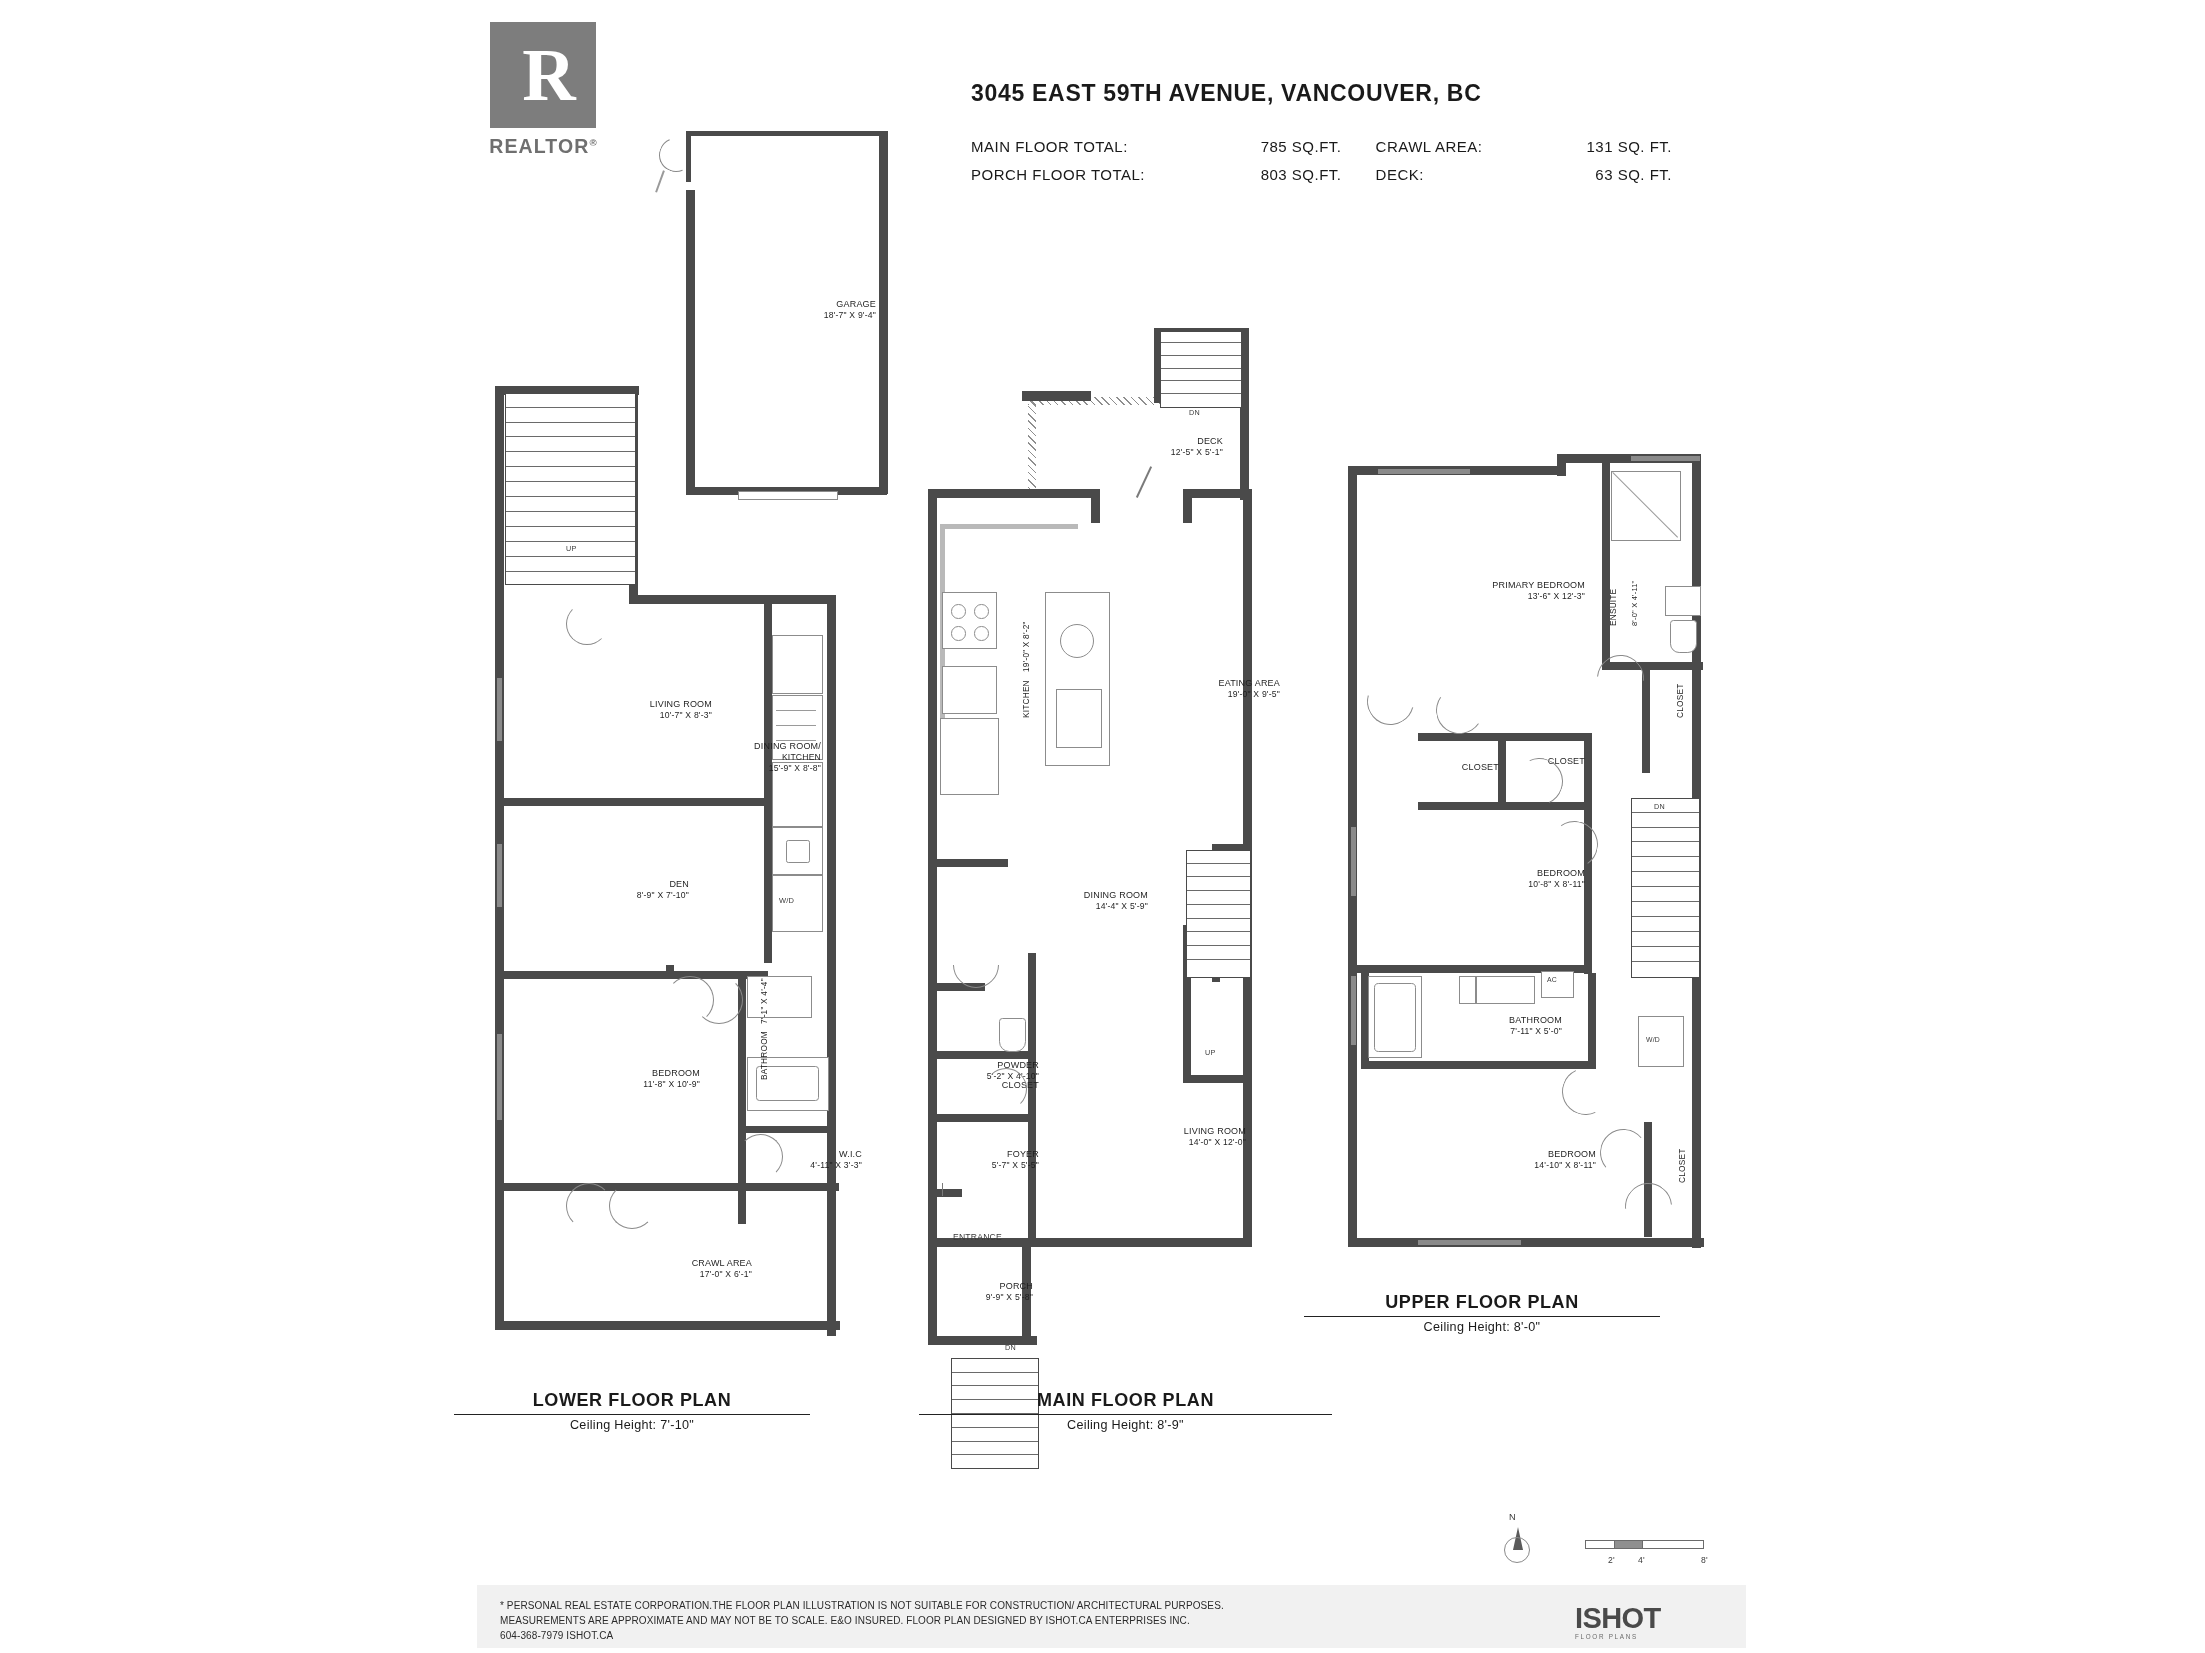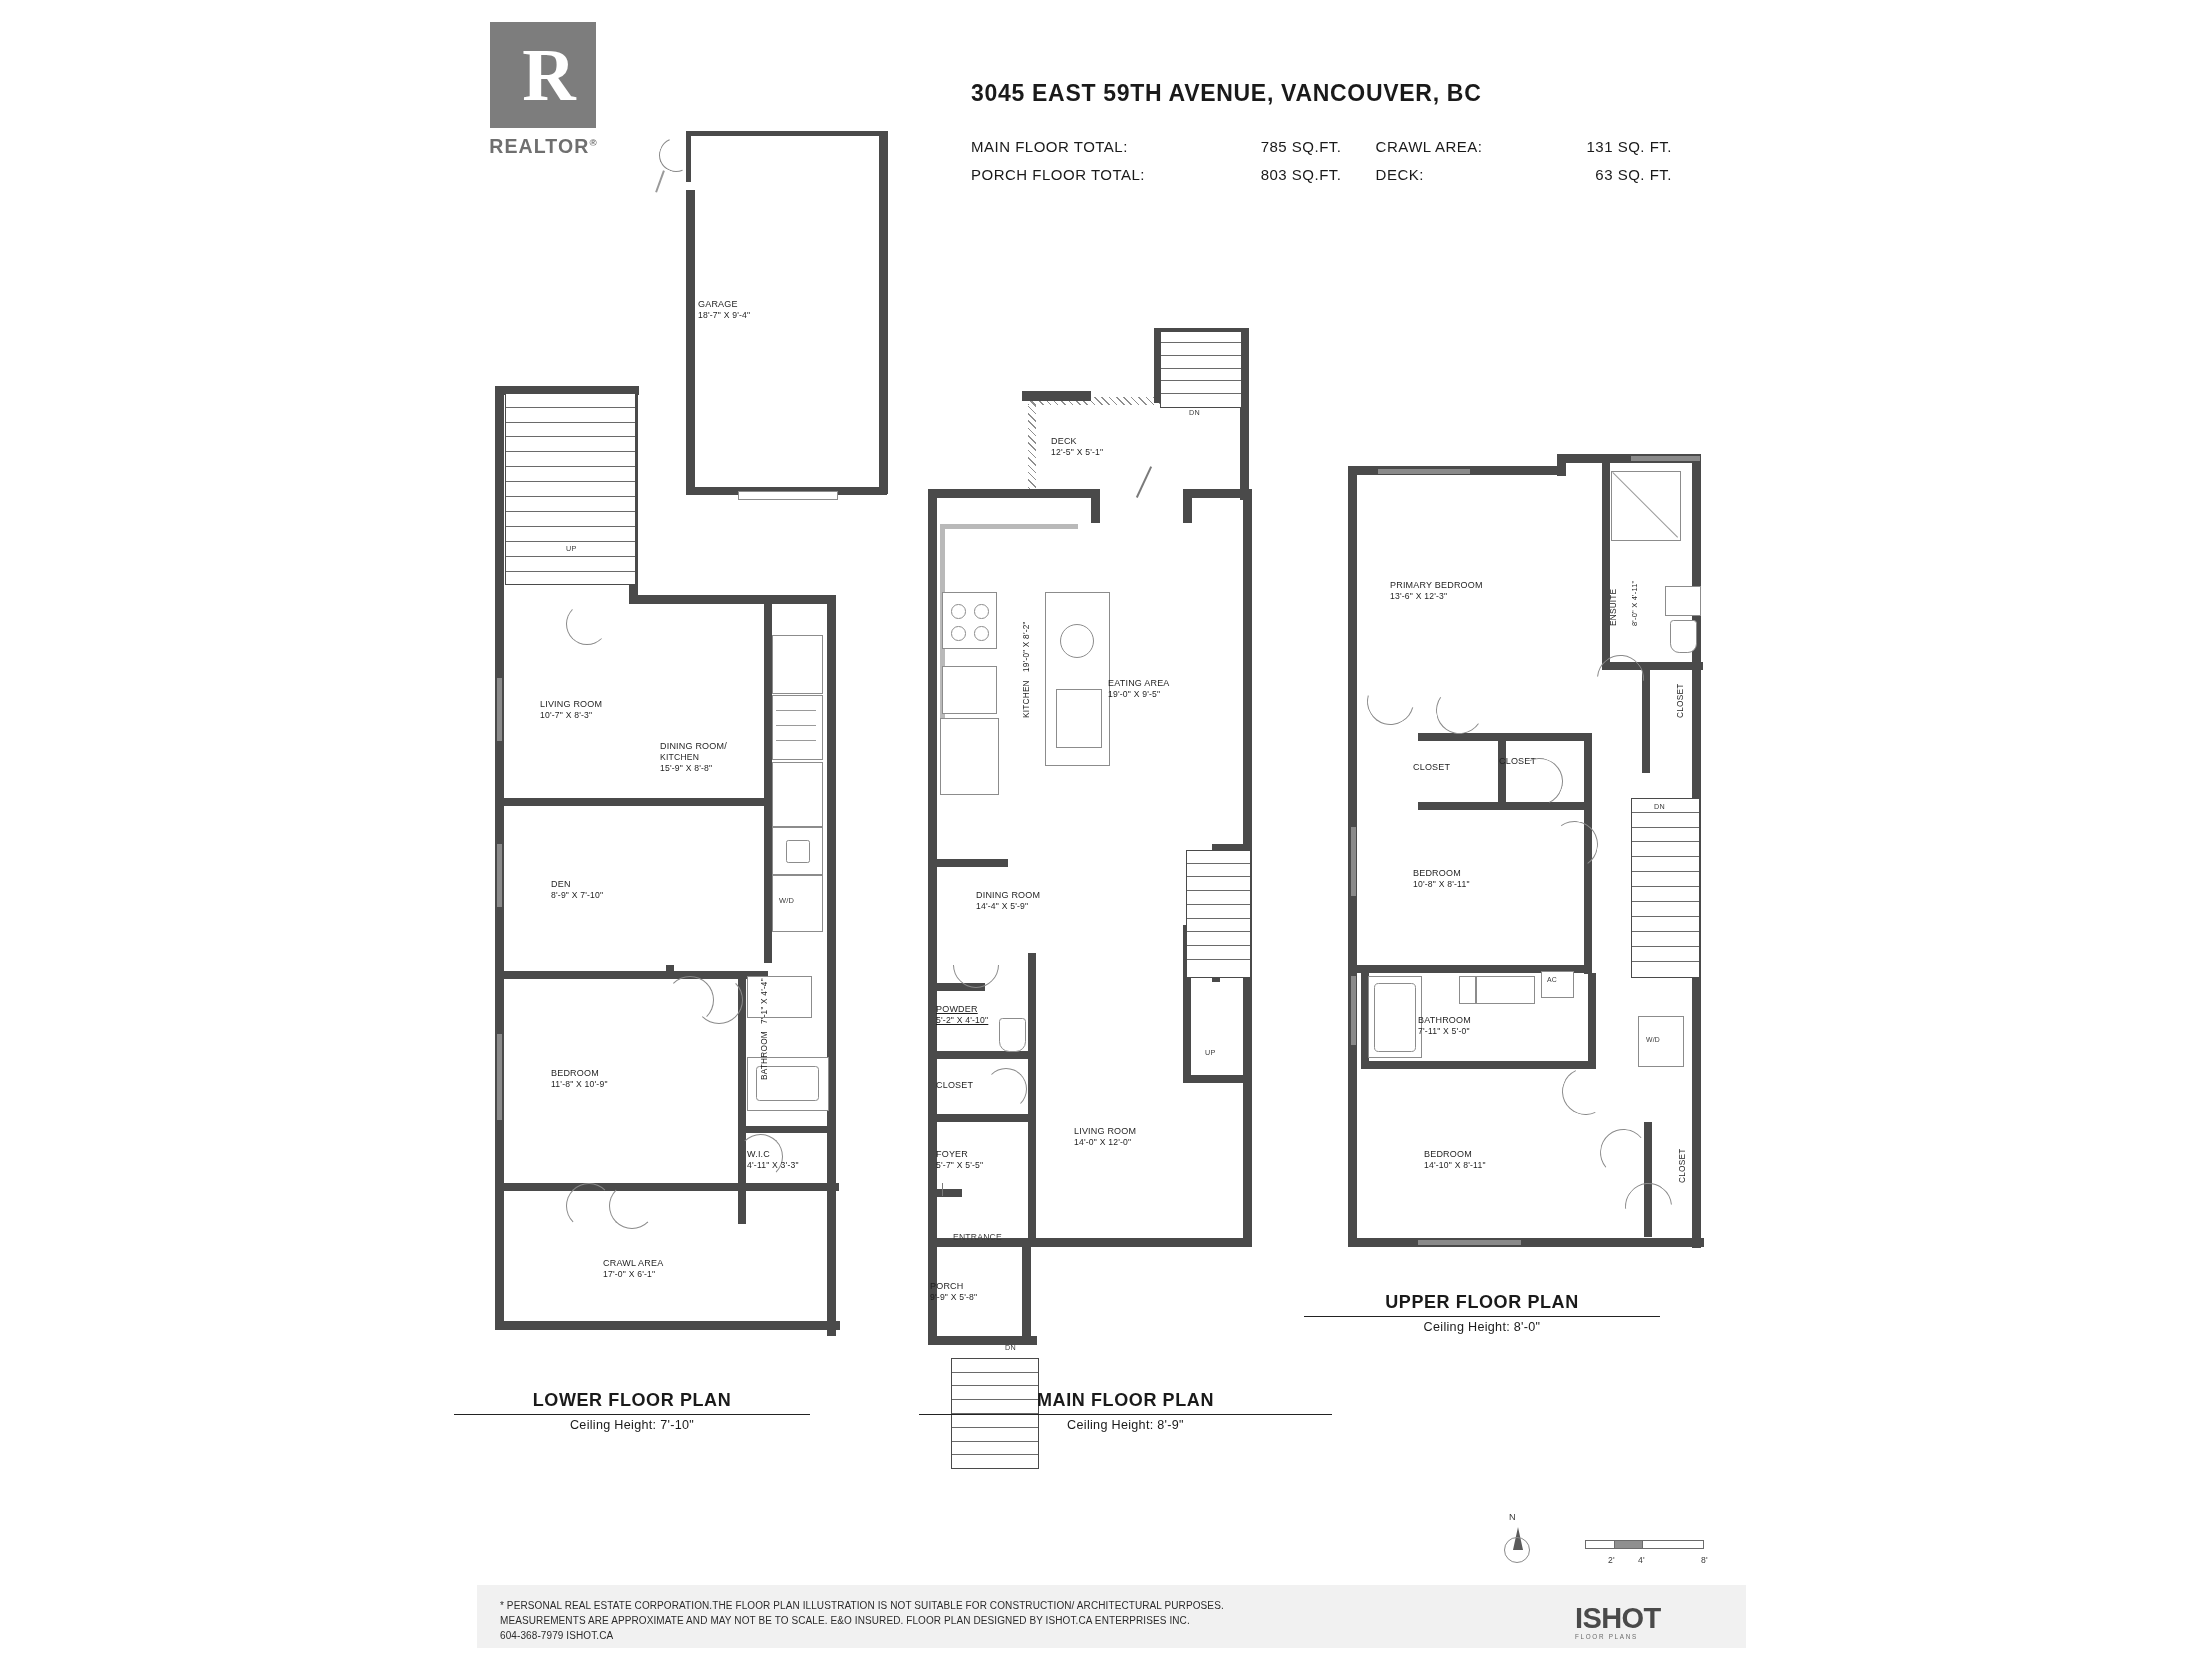--- a/index.html
+++ b/index.html
@@ -24,21 +24,21 @@
   .facts .val2{width:132px;text-align:right;}
   .facts .bold{font-weight:700;}
 
   
   .wall{position:absolute;background:#4a4a4a;}
   .wall-light{position:absolute;background:#b9b9b9;}
   .fix{position:absolute;border:1.1px solid #8c8c8c;background:#fff;}
   .fixline{position:absolute;background:#9a9a9a;}
   .hatch{position:absolute;background:
      repeating-linear-gradient(45deg,#8e8e8e 0 1.1px,transparent 1.1px 5.2px);}
-  .rlabel{position:absolute;text-align:left;font-size:9px;line-height:11px;letter-spacing:0.2px;color:#1f1f1f;white-space:nowrap;}
+  .rlabel{position:absolute;text-align:right;font-size:9px;line-height:11px;letter-spacing:0.2px;color:#1f1f1f;white-space:nowrap;}
   .rlabel .dim{display:block;font-size:8.6px;}
   .vlabel{position:absolute;font-size:8.3px;line-height:10.3px;letter-spacing:0.2px;color:#1f1f1f;white-space:nowrap;transform-origin:0 0;transform:rotate(-90deg);}
   .tiny{position:absolute;font-size:7.2px;color:#3a3a3a;letter-spacing:0.2px;white-space:nowrap;}
   .door{position:absolute;border:1.1px solid #8a8a8a;border-radius:50%;border-top-color:transparent;border-right-color:transparent;}
   .stair{position:absolute;border:1.7px solid #4a4a4a;background:#fff;}
   .stair i{position:absolute;left:0;right:0;height:0;border-top:1.1px solid #6a6a6a;display:block;}
 
   .plantitle{position:absolute;text-align:center;font-size:18px;font-weight:700;letter-spacing:0.6px;}
   .plansub{position:absolute;text-align:center;font-size:12.6px;letter-spacing:0.3px;}
   .plansub .ul{border-top:1.1px solid #222;display:block;padding-top:3.4px;}
@@ -282,21 +282,21 @@
     </div>
     <div class="tiny" style="left:1205px;top:1048px;">UP</div>
 
     <div class="wall" style="left:928px;top:983px;width:57px;height:8px;"></div>
     <div class="wall" style="left:1028px;top:953px;width:8px;height:287px;"></div>
     <div class="wall" style="left:928px;top:1051px;width:107px;height:8px;"></div>
     <div class="wall" style="left:928px;top:1114px;width:107px;height:8px;"></div>
     <div class="wall" style="left:928px;top:1189px;width:34px;height:8px;"></div>
 
     <div class="fix" style="left:999px;top:1018px;width:25px;height:32px;border-radius:3.4px 3.4px 10.3px 10.3px;"></div>
-    <div class="rlabel" style="left:936px;top:1004px;width:103px;text-decoration:underline;">
+    <div class="rlabel" style="left:936px;top:1060px;width:103px;">
       <span>POWDER</span>
       <span class="dim">5'-2" X 4'-10"</span>
     </div>
     <div class="rlabel" style="left:936px;top:1080px;width:103px;">CLOSET</div>
     <div class="rlabel" style="left:936px;top:1149px;width:103px;">
       <span>FOYER</span>
       <span class="dim">5'-7" X 5'-5"</span>
     </div>
     <div class="tiny" style="left:953px;top:1232px;font-size:8.6px;">ENTRANCE</div>
 

